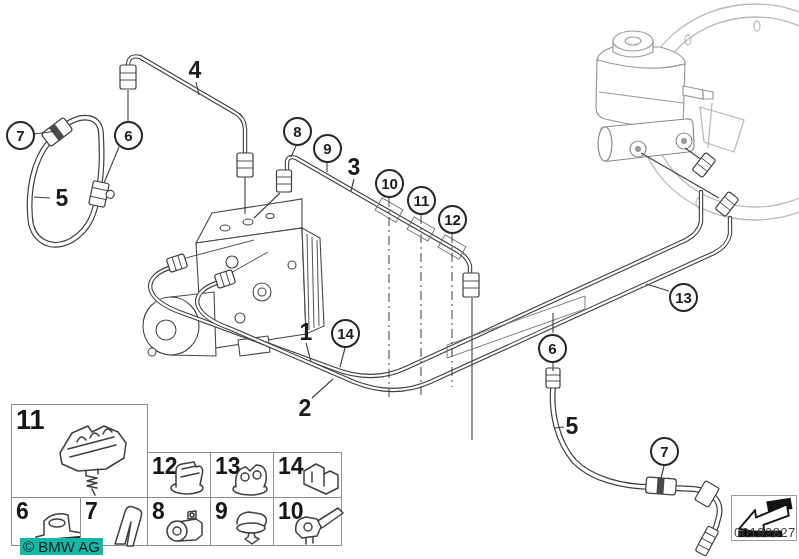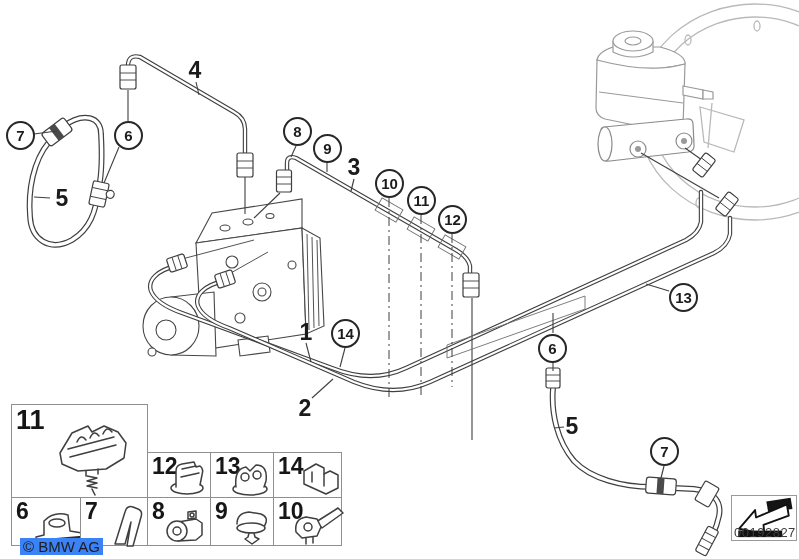--- a/index.html
+++ b/index.html
@@ -37,21 +37,21 @@
   
   .cell{position:absolute;border:1px solid #8f8f8f;box-sizing:border-box;background:#fff;z-index:4;}
   .cellnum{position:absolute;top:0;left:4px;font-weight:bold;font-size:23px;color:#161616;}
   .cellnum.big{font-size:27px;}
   .clipart{position:absolute;}
   .clipart path,.clipart ellipse,.clipart circle,.clipart rect{
     fill:#ffffff;stroke:#3f3f3f;stroke-width:1.5;stroke-linejoin:round;stroke-linecap:round;}
   .clipart .nofill{fill:none;}
   .clipart .dk{fill:#2c2c2c;stroke:#2c2c2c;}
   
-  .copyright{position:absolute;left:20px;top:538px;font-size:15px;color:#1d1d1d;z-index:7;background:#3b82f6;padding:0 3px;}
+  .copyright{position:absolute;left:20px;top:538px;font-size:15px;color:#1d1d1d;z-index:7;background:#14b8a6;padding:0 3px;}
   .imgnum{position:absolute;left:734px;top:525px;font-size:13px;color:#3c3c3c;letter-spacing:0.5px;z-index:7;}
   .arrowbox{position:absolute;left:731px;top:495px;width:66px;height:46px;box-sizing:border-box;
     border:1.5px solid #9a9a9a;background:#fff;z-index:6;}
 </style>
 </head>
 <body>
 
 <div class="stage">
 
   <svg width="799" height="559" viewBox="0 0 799 559" style="position:absolute;left:0;top:0;z-index:2;">

